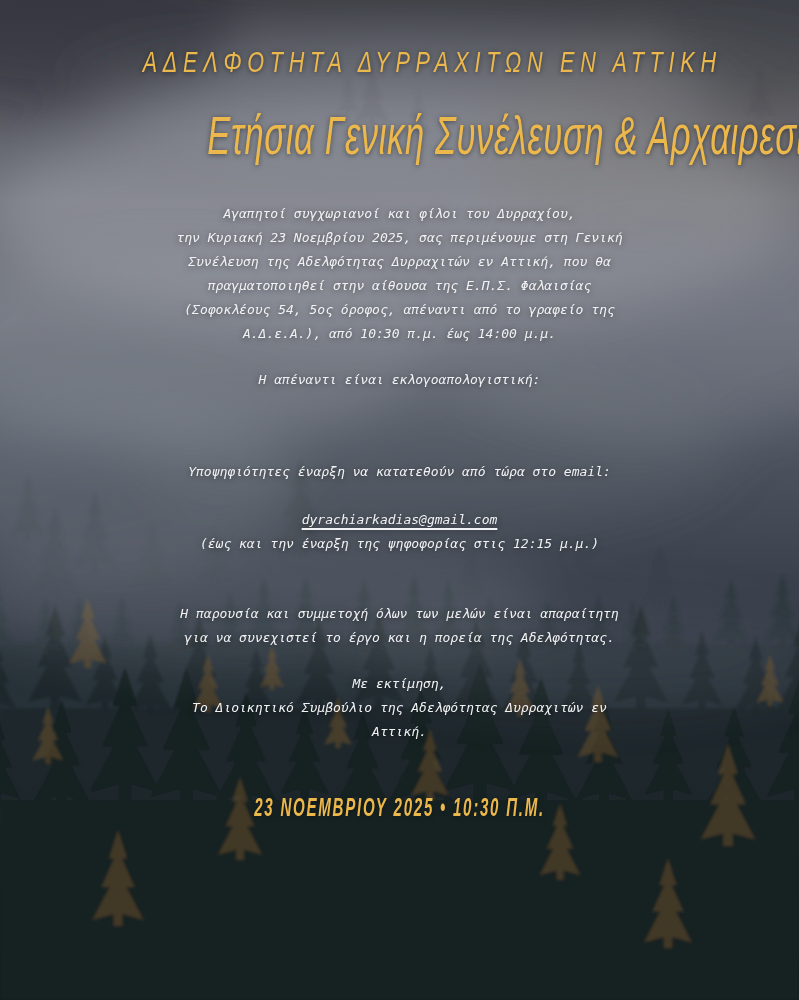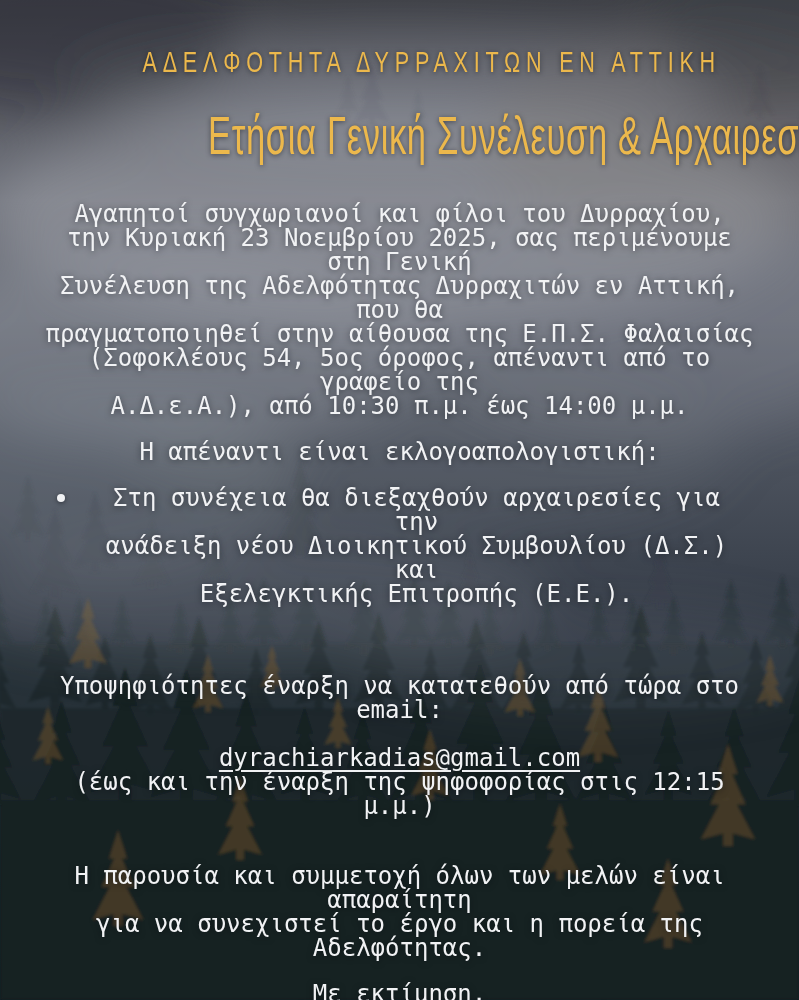--- a/index.html
+++ b/index.html
@@ -1,35 +1,35 @@
 <!DOCTYPE html>
 <html lang="el" style="--accent: #ecb84c; --text: #f1f2f4;"><head>
 <meta charset="utf-8">
 <style>
   html,body{margin:0;padding:0;}
   body{
     width:799px;height:1000px;overflow:hidden;background:#111920;
     font-family:"Liberation Sans",sans-serif;
   }
-  .poster{position:relative;width:799px;height:741px;}
+  .poster{position:relative;width:799px;height:741px;font-style:italic;}
   .bg{position:absolute;inset:0;display:block;}
   .content{
     position:absolute;inset:0;padding:45px 30px 0 30px;box-sizing:border-box;
     text-align:center;color:var(--text,#f1f2f4);
     text-shadow:0 1px 6px rgba(8,12,18,.5);
   }
   .org-name{line-height:34px;color:var(--accent,#ecb84c);white-space:nowrap;}
   .c-org{display:inline-block;font-size:30px;letter-spacing:8px;font-weight:400;
     transform:scaleX(.72);transform-origin:50% 50%;}
   .title{margin:22px 0 0 0;line-height:58px;color:var(--accent,#ecb84c);font-weight:400;white-space:nowrap;}
   .c-title{display:inline-block;font-size:54px;letter-spacing:1px;
     transform:scaleX(.64);transform-origin:50% 50%;}
   .body{
     font-family:"DejaVu Sans Mono",monospace;
-    font-size:24px;line-height:24px;white-space:pre-line;margin:12px;
+    font-size:13px;line-height:24px;white-space:pre-line;margin:12px;
   }
   .intro{margin-top:30px;}
   .agenda-heading{margin-top:22px;}
   .agenda{list-style:none;margin:22px 0 0 0;padding:0 18px 0 52px;}
   .agenda li{position:relative;}
   .dot{position:absolute;left:-25px;top:8px;width:8px;height:8px;border-radius:50%;
     background:var(--text,#f1f2f4);box-shadow:0 1px 4px rgba(8,12,18,.5);}
   .li-text{display:block;}
   .candidacy{margin-top:44px;}
   .email{color:inherit;text-decoration:underline;text-underline-offset:4px;text-decoration-thickness:1.5px;}
@@ -178,26 +178,20 @@
     <p class="body intro">Αγαπητοί συγχωριανοί και φίλοι του Δυρραχίου,
 την Κυριακή 23 Νοεμβρίου 2025, σας περιμένουμε στη Γενική
 Συνέλευση της Αδελφότητας Δυρραχιτών εν Αττική, που θα
 πραγματοποιηθεί στην αίθουσα της Ε.Π.Σ. Φαλαισίας
 (Σοφοκλέους 54, 5ος όροφος, απέναντι από το γραφείο της
 Α.Δ.ε.Α.), από 10:30 π.μ. έως 14:00 μ.μ.</p>
 
     <p class="body agenda-heading">Η απέναντι είναι εκλογοαπολογιστική:</p>
 
     <ul class="agenda">
-      <li>
-        <span class="dot"></span>
-        <span class="body li-text">Στη συνέχεια θα διεξαχθούν αρχαιρεσίες για την
-ανάδειξη νέου Διοικητικού Συμβουλίου (Δ.Σ.) και
-Εξελεγκτικής Επιτροπής (Ε.Ε.).</span>
-      </li>
     </ul>
 
     <div class="body candidacy">
       <div>Υποψηφιότητες έναρξη να κατατεθούν από τώρα στο email:</div>
       <a class="email" href="#">dyrachiarkadias@gmail.com</a>
       <div>(έως και την έναρξη της ψηφοφορίας στις 12:15 μ.μ.)</div>
     </div>
 
     <p class="body presence">Η παρουσία και συμμετοχή όλων των μελών είναι απαραίτητη
 για να συνεχιστεί το έργο και η πορεία της Αδελφότητας.</p>

